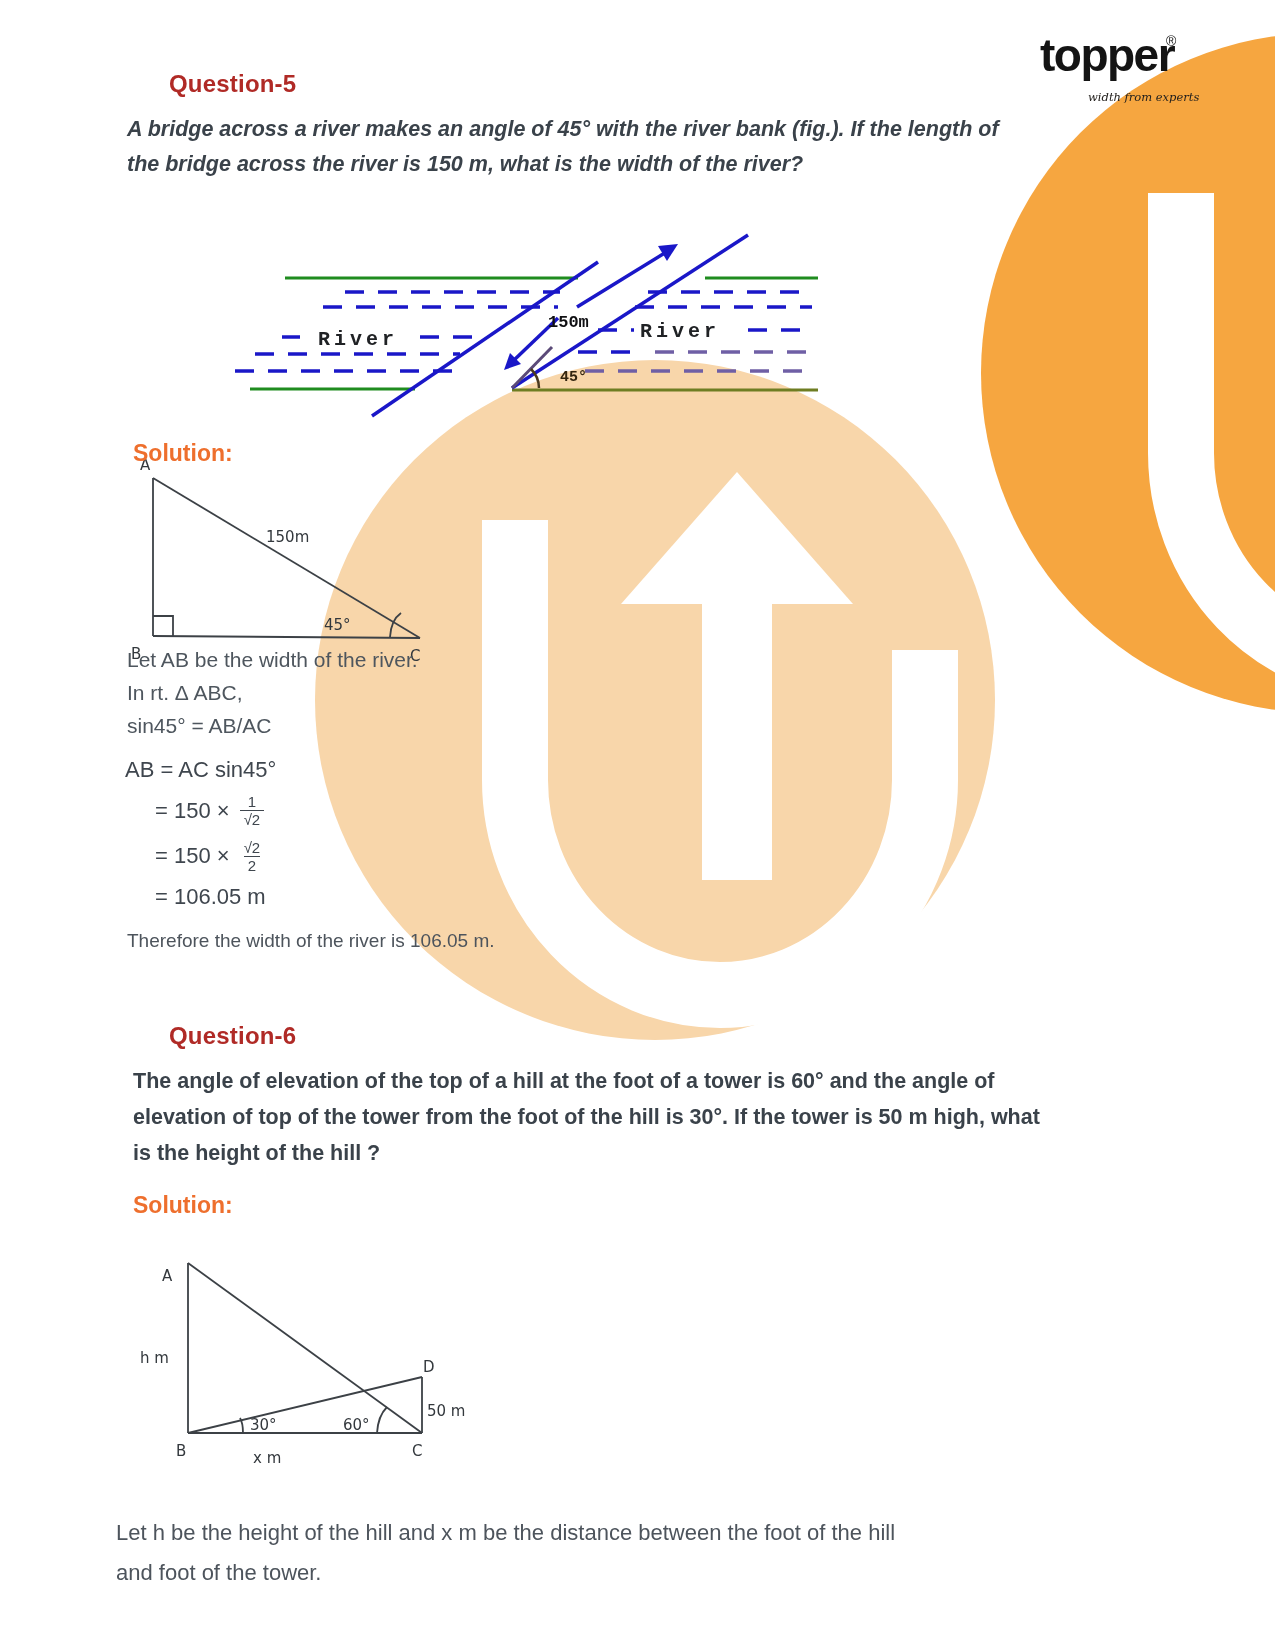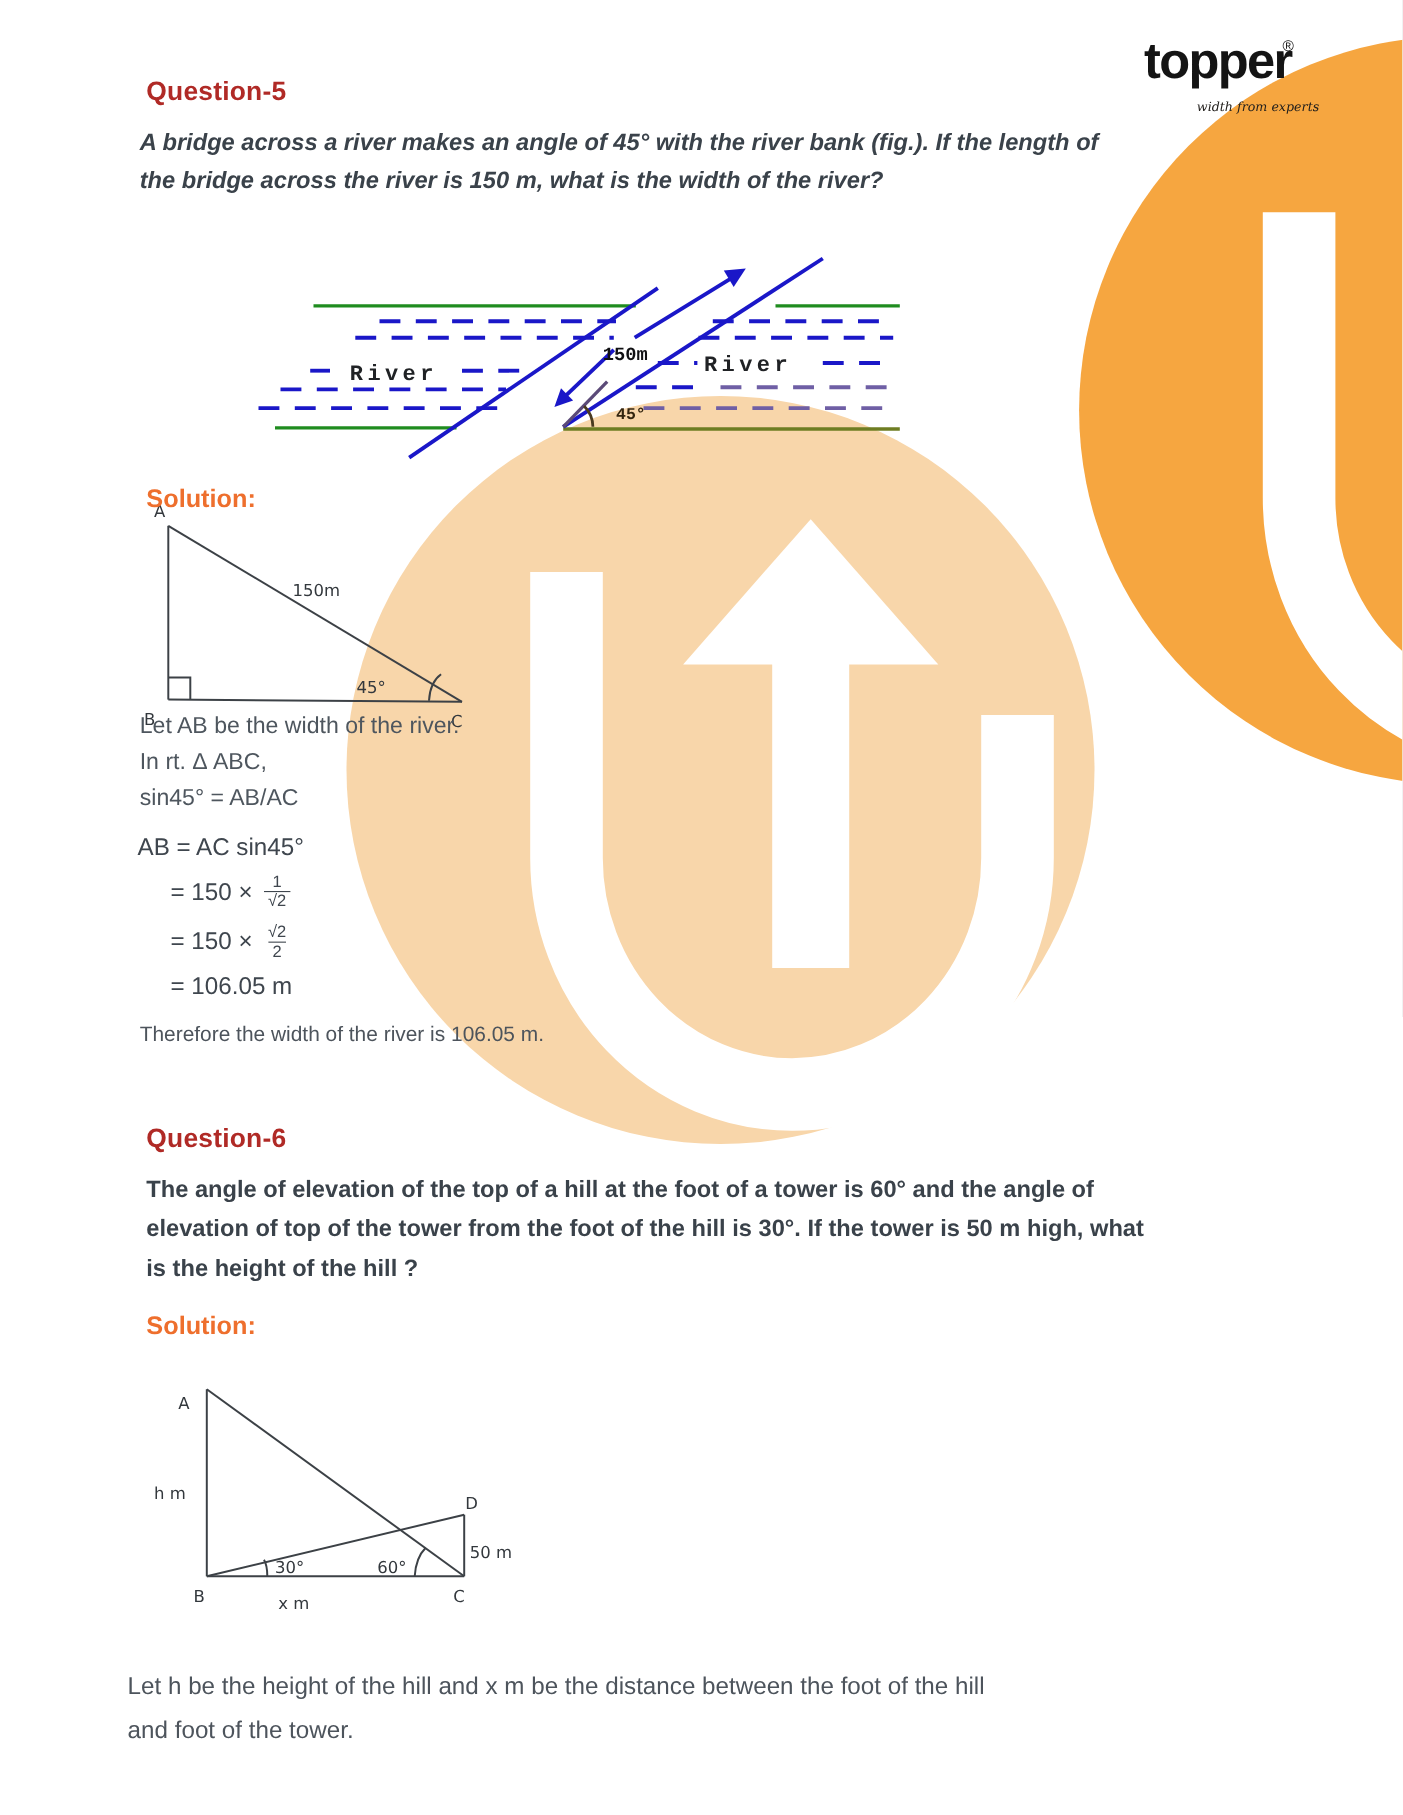--- a/index.html
+++ b/index.html
@@ -3,21 +3,21 @@
 <meta charset="utf-8">
 <style>
   html,body{margin:0;padding:0;background:#e8e8e8;}
   #page{
     position:relative;width:1275px;height:1650px;margin:0 auto;
     background:#ffffff;overflow:hidden;
     font-family:"Liberation Sans",sans-serif;
   }
   #gfx{position:absolute;left:0;top:0;width:1275px;height:1650px;z-index:0;pointer-events:none;}
   .txt{position:absolute;z-index:2;}
-  .qhead{font-size:24px;font-weight:bold;color:#b02a26;letter-spacing:.2px;}
+  .qhead{font-size:24px;font-weight:bold;color:#b02a26;letter-spacing:.2px;margin-left:36px;}
   .qbody{font-size:21.5px;font-weight:bold;color:#3a424a;line-height:35px;}
   .solhead{font-size:23px;font-weight:bold;color:#ee6f2d;text-align:center;}
   .steps p{margin:0 0 9px 0;font-size:21px;color:#4e565e;}
   .mathblk{font-size:22px;color:#3f464e;}
   .mathblk .mline{margin:0 0 10px 0;display:flex;align-items:center;}
   .mathblk .ind{margin-left:30px;}
   .frac{display:inline-flex;flex-direction:column;align-items:center;margin-left:10px;font-size:15px;line-height:1.15;color:#3f464e;}
   .frac .fr-n{padding:0 4px;}
   .frac .fr-d{border-top:1.6px solid #3f464e;padding:0 4px;}
   .plain{font-size:19px;color:#4d545c;}

